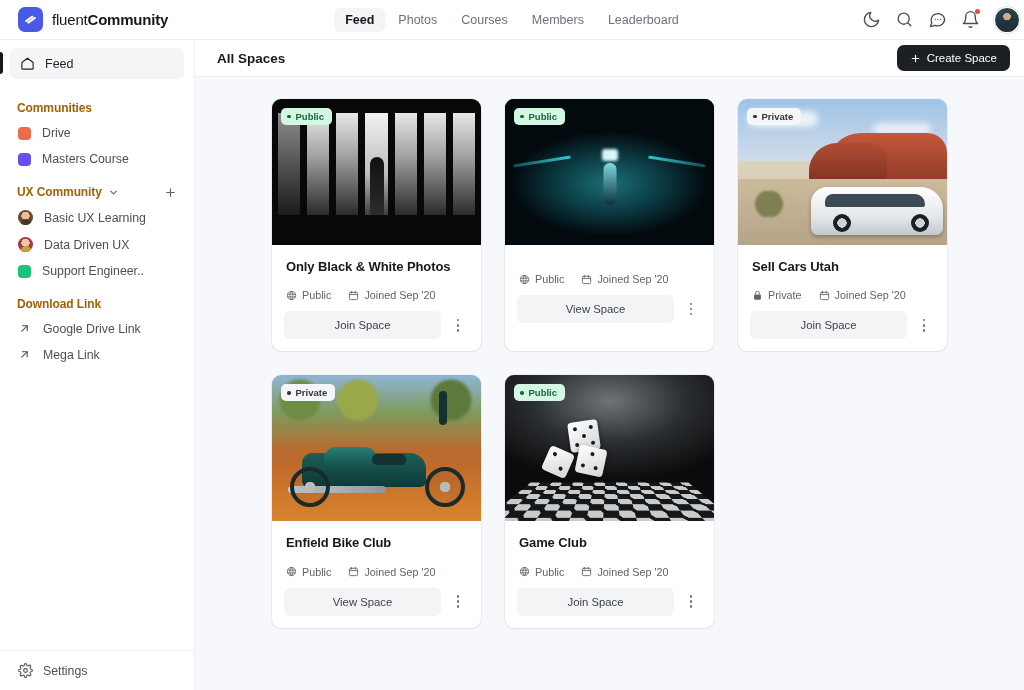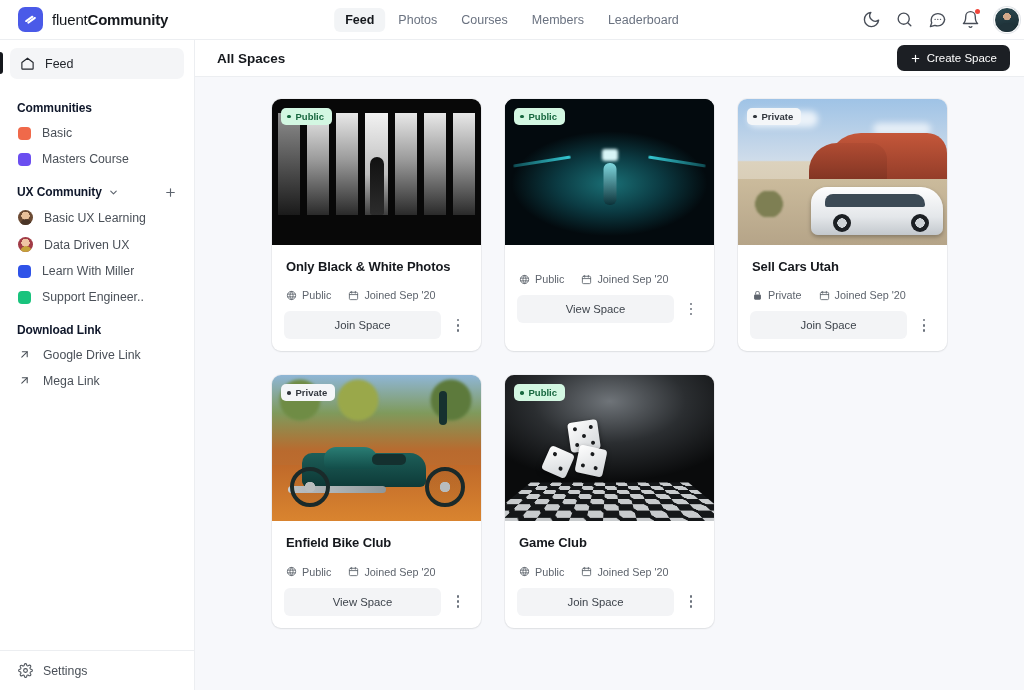--- a/index.html
+++ b/index.html
@@ -77,21 +77,21 @@
     display: flex; align-items: center; gap: 10px;
     padding: 8px 10px; border-radius: 7px; background: #f4f5f7;
     cursor: pointer; margin-bottom: 10px; position: relative;
   }
   .sb-feed::before {
     content: ""; position: absolute; left: -10px; top: 4px;
     width: 3px; height: 22px; border-radius: 0 3px 3px 0; background: #15181d;
   }
   .sb-feed-label { font-size: 12.5px; color: #22262c; font-weight: 500; }
   .sb-section {
-    font-size: 12px; font-weight: 700; color: #0f172a;
+    font-size: 12px; font-weight: 700; color: #a16207;
     padding: 12px 7px 6px 7px; letter-spacing: -0.1px;
     display: flex; align-items: center;
   }
   .sb-section .chev { margin-left: 6px; color: #5d646e; display: flex; }
   .sb-section .plus { margin-left: auto; color: #5d646e; cursor: pointer; display: flex; }
   .sb-item {
     display: flex; align-items: center; gap: 11px;
     padding: 5px 8px; border-radius: 7px; cursor: pointer;
     margin-bottom: 2px;
   }
@@ -338,21 +338,21 @@
               </svg>
           </span>
           <span class="sb-feed-label">Feed</span>
         </div>
 
         <div class="sb-section">
           <span>Communities</span>
         </div>
         <div class="sb-item">
           <span class="sq" style="background:#f0694a"></span>
-          <span class="sb-item-label">Basic</span>
+          <span class="sb-item-label">Drive</span>
         </div>
         <div class="sb-item">
           <span class="sq" style="background:#6b4ef0"></span>
           <span class="sb-item-label">Masters Course</span>
         </div>
 
         <div class="sb-section">
           <span>UX Community</span>
           <span class="chev">
             <svg width="11" height="11" viewBox="0 0 24 24" fill="none" stroke="currentColor" stroke-width="2.4" stroke-linecap="round" stroke-linejoin="round">
@@ -367,24 +367,20 @@
         </div>
         <div class="sb-item">
           <span class="av a1"></span>
           <span class="sb-item-label">Basic UX Learning</span>
         </div>
         <div class="sb-item">
           <span class="av a2"></span>
           <span class="sb-item-label">Data Driven UX</span>
         </div>
 
-        <div class="sb-item">
-          <span class="sq" style="background:#2f53e8"></span>
-          <span class="sb-item-label">Learn With Miller</span>
-        </div>
         <div class="sb-item">
           <span class="sq" style="background:#19c37d"></span>
           <span class="sb-item-label">Support Engineer..</span>
         </div>
 
         <div class="sb-section">
           <span>Download Link</span>
         </div>
         <div class="sb-item">
           <span class="arrow-ic">

